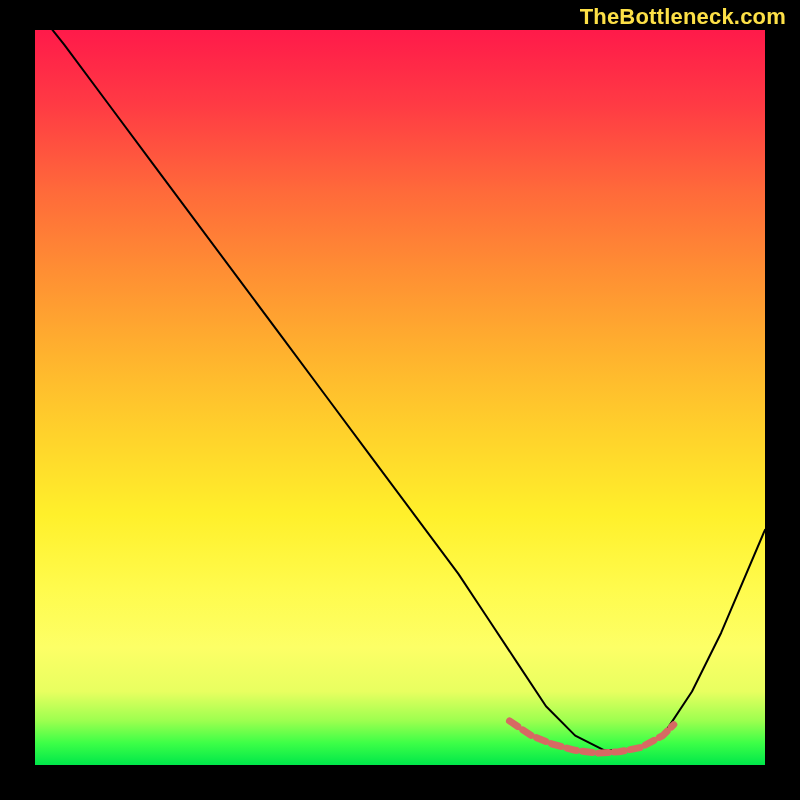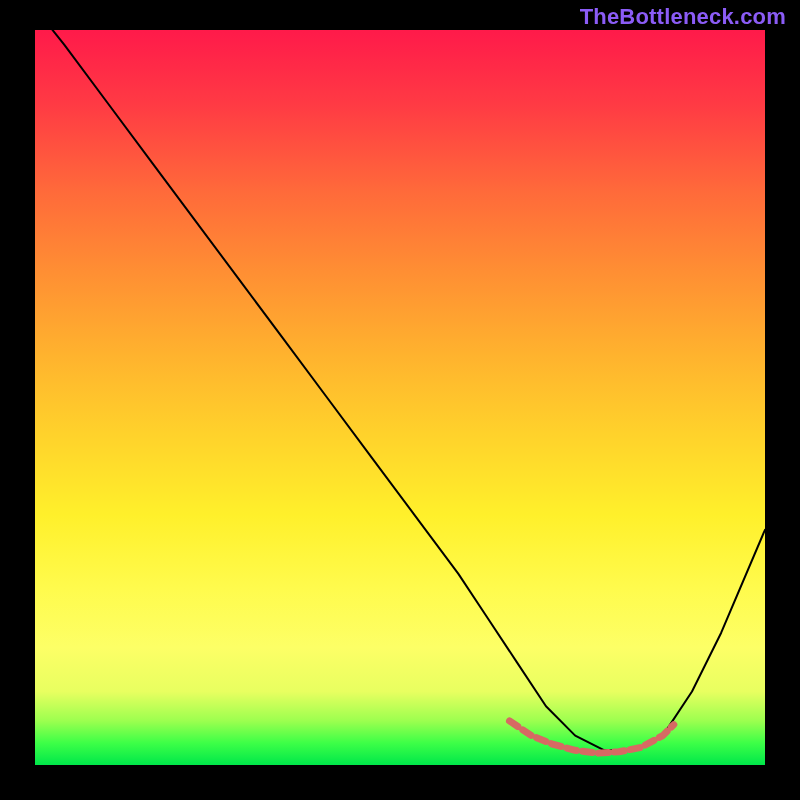--- a/index.html
+++ b/index.html
@@ -13,21 +13,21 @@
   }
   .chart-container {
     position: relative;
     width: 800px;
     height: 800px;
   }
   .watermark {
     position: absolute;
     top: 4px;
     right: 14px;
-    color: #8b5cf6;
+    color: #fde047;
     font-size: 22px;
     font-weight: 600;
     letter-spacing: 0.2px;
     z-index: 20;
   }
   .plot-area {
     position: absolute;
     left: 35px;
     top: 30px;
     width: 730px;

